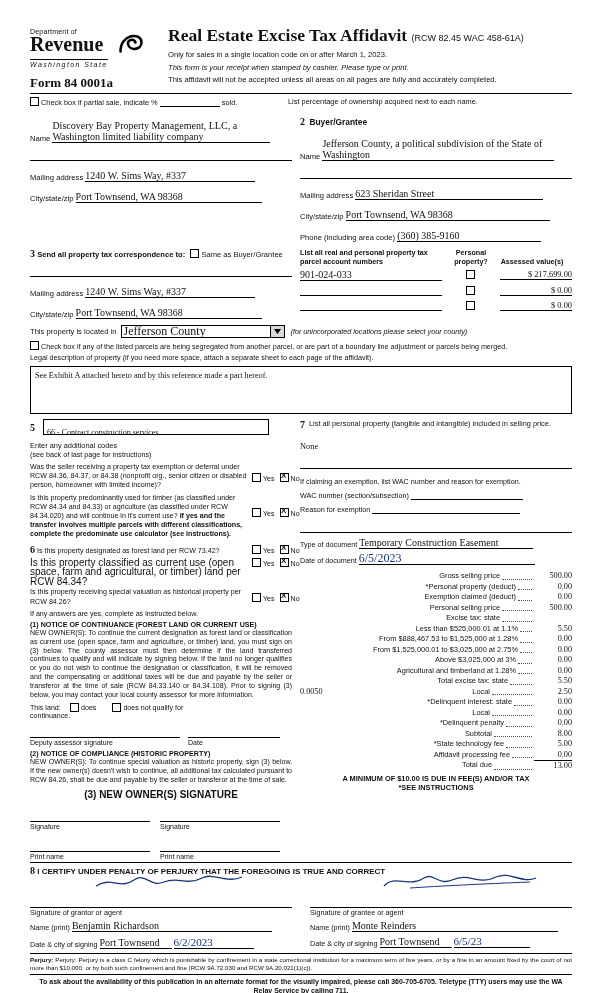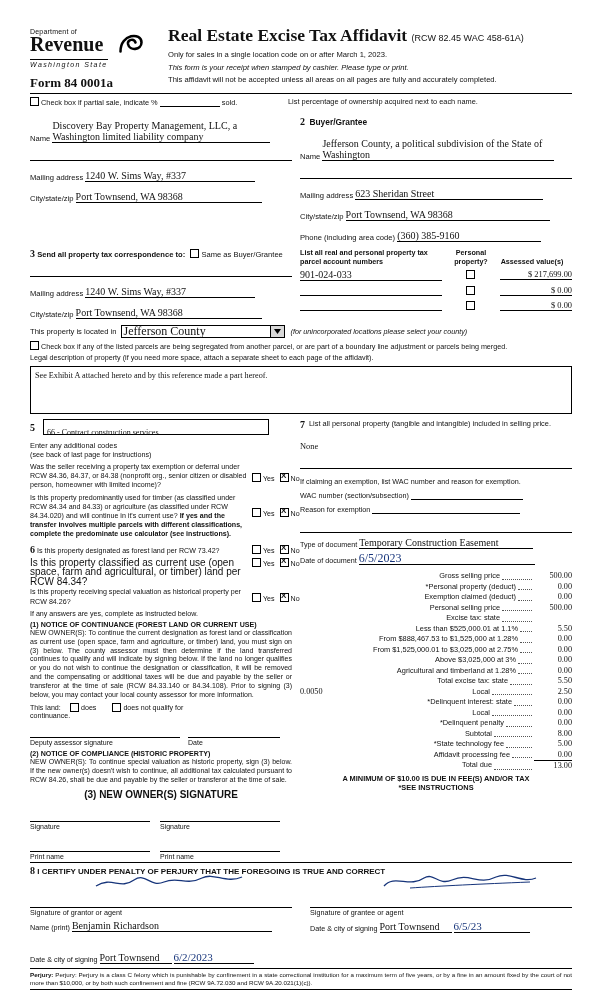--- a/index.html
+++ b/index.html
@@ -434,36 +434,40 @@
           <svg width="150" height="16" viewBox="0 0 150 16" style="position:absolute;left:64px;top:-2px">
             <path d="M2 12 C18 2, 26 16, 40 6 C52 -2, 56 14, 70 8 C84 2, 92 12, 108 4 C120 -2, 132 10, 148 3" stroke="#16347a" stroke-width="1.3" fill="none"></path>
           </svg>
         </div>
         <div class="fl" style="width:262px;height:1px"></div>
         <div style="font-size:7.2px">Signature of grantor or agent</div>
         <div style="font-size:7.2px;margin-top:3px">
           <span>Name (print)</span>
           <span class="fl fval" style="width:200px">Benjamin Richardson</span>
         </div>
-        <div style="font-size:7.2px;margin-top:19px">
+        <div style="font-size:7.2px;margin-top:4px">
           <span>Date &amp; city of signing</span>
           <span class="fl fval" style="width:72px">Port Townsend</span>
           <span class="fl bluepen" style="width:80px;font-size:11px">6/2/2023</span>
         </div>
       </div>
       <div style="flex:1;padding-left:8px">
         <div style="height:14px;position:relative">
           <svg width="160" height="18" viewBox="0 0 160 18" style="position:absolute;left:70px;top:-4px">
             <path d="M4 14 C14 2, 30 16, 44 6 C54 0, 58 14, 72 8 C90 0, 98 14, 116 5 C130 -1, 142 12, 156 6" stroke="#16347a" stroke-width="1.3" fill="none"></path>
             <path d="M30 16 C60 14, 100 12, 150 10" stroke="#16347a" stroke-width="1" fill="none"></path>
           </svg>
         </div>
         <div class="fl" style="width:262px;height:1px"></div>
         <div style="font-size:7.2px">Signature of grantee or agent</div>
         <div style="font-size:7.2px;margin-top:3px">
+          <span>Name (print)</span>
+          <span class="fl fval" style="width:206px">Monte Reinders</span>
+        </div>
+        <div style="font-size:7.2px;margin-top:3px">
           <span>Date &amp; city of signing</span>
           <span class="fl fval" style="width:72px">Port Townsend</span>
           <span class="fl bluepen" style="width:76px;font-size:11px">6/5/23</span>
         </div>
       </div>
     </div>
   </div>
 
   <div style="margin-top:4px;border-top:1.2px solid #000;padding-top:2px">
     <div style="font-size:6.2px;line-height:8px;text-align:justify">

